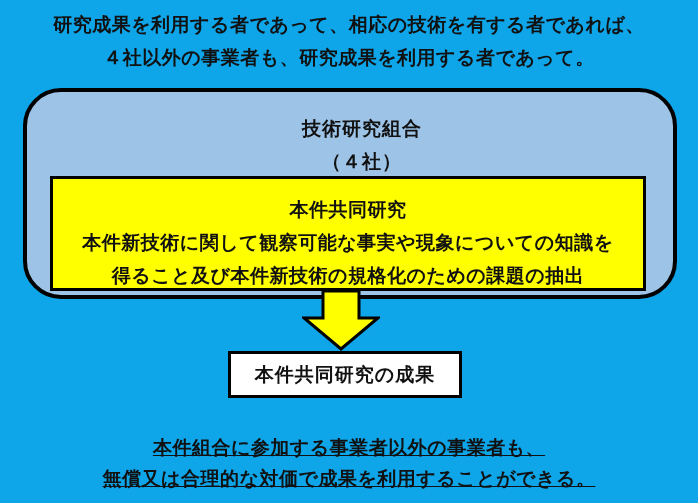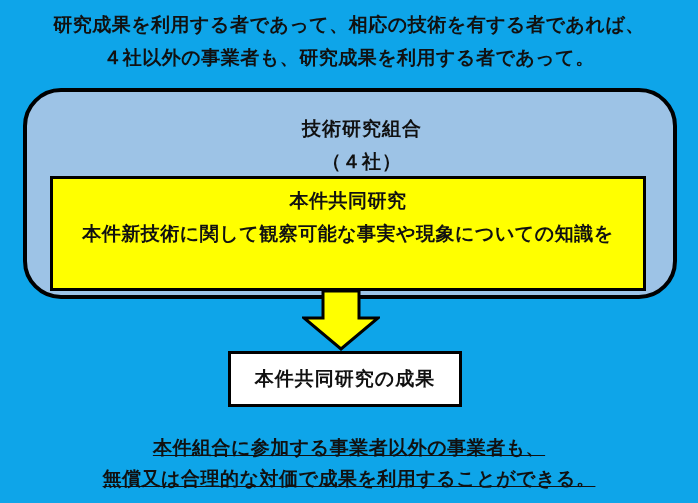--- a/index.html
+++ b/index.html
@@ -52,38 +52,38 @@
     position: absolute;
     left: 50px;
     top: 176px;
     width: 596px;
     height: 115px;
     border: 3px solid #000000;
     z-index: 3;
     text-align: center;
     font-size: 19px;
     line-height: 33px;
-    padding-top: 5px;
+    padding-top: 14px;
     letter-spacing: 0.5px;
     white-space: nowrap;
   }
   .down-arrow {
     position: absolute;
     left: 302px;
     top: 291px;
     width: 78px;
     height: 60px;
     z-index: 2;
   }
   .result-box {
     position: absolute;
     left: 228px;
     top: 351px;
     width: 234px;
-    height: 56px;
+    height: 47px;
     border: 3px solid #000000;
     background: #ffffff;
     z-index: 4;
     display: flex;
     align-items: center;
     justify-content: center;
     font-size: 19px;
     letter-spacing: 1px;
     white-space: nowrap;
   }
@@ -101,20 +101,21 @@
   <div class="association-box" style="background-color: rgb(157, 195, 230);">
     <div class="association-title">
       <div>技術研究組合</div>
       <div>（４社）</div>
     </div>
   </div>
 
   <div class="joint-research-box" style="background-color: rgb(255, 255, 0);">
     <div>本件共同研究</div>
     <div>本件新技術に関して観察可能な事実や現象についての知識を</div>
+    <div>得ること及び本件新技術の規格化のための課題の抽出</div>
   </div>
 
   <svg class="down-arrow" viewBox="0 0 78 60" xmlns="http://www.w3.org/2000/svg">
     <polygon points="21,0 57,0 57,27 76,27 39,58 2,27 21,27" stroke="#000000" stroke-width="3" stroke-linejoin="miter" fill="#FFFF00"></polygon>
   </svg>
 
   <div class="result-box">
     <span>本件共同研究の成果</span>
   </div>
 

